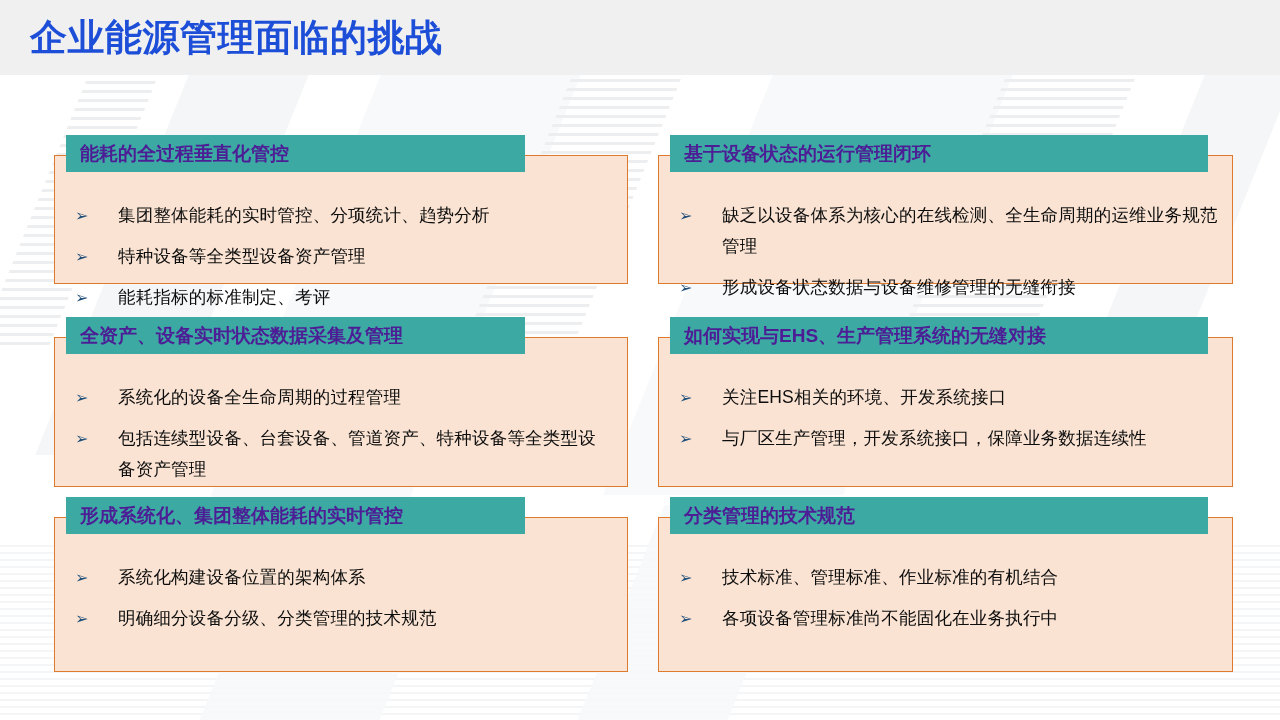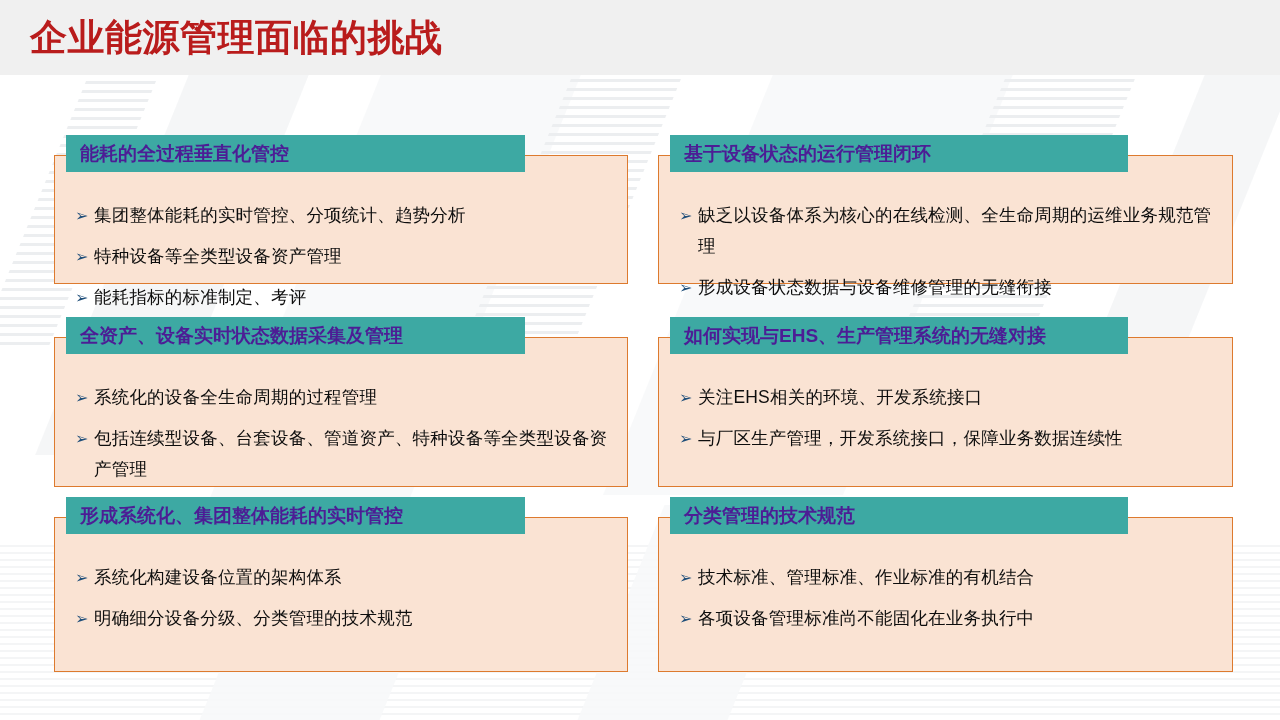--- a/index.html
+++ b/index.html
@@ -65,21 +65,21 @@
     height: 75px;
     background: #f0f0f0;
   }
   .slide-title {
     position: absolute;
     left: 30px;
     top: 10px;
     font-size: 37px;
     font-weight: bold;
     line-height: 56px;
-    color: #b91c1c;
+    color: #1d4ed8;
     letter-spacing: 0.5px;
     white-space: nowrap;
   }
 
   
   .card {
     position: absolute;
   }
   .card-body {
     position: absolute;
@@ -123,32 +123,33 @@
     flex: 0 0 auto;
     width: 19px;
     color: #1f4e79;
     font-size: 16px;
     line-height: 31px;
     text-align: left;
   }
   .bullet .btext {
     flex: 1 1 auto;
     letter-spacing: 0.2px;
+    margin-left: 24px;
   }
 
   
   .col-left  { left: 54px;  width: 574px; }
   .col-right { left: 658px; width: 575px; }
 
   .row1 { top: 135px; }
   .row2 { top: 317px; }
   .row3 { top: 497px; }
 
   .h-left  { width: 459px; }
-  .h-right { width: 458px; }
+  .h-right { width: 538px; }
 
   .body-left  { width: 574px; }
   .body-right { width: 575px; }
 
   .bh-129 { height: 129px; }
   .bh-150 { height: 150px; }
   .bh-155 { height: 155px; }
 </style>
 </head>
 <body>

